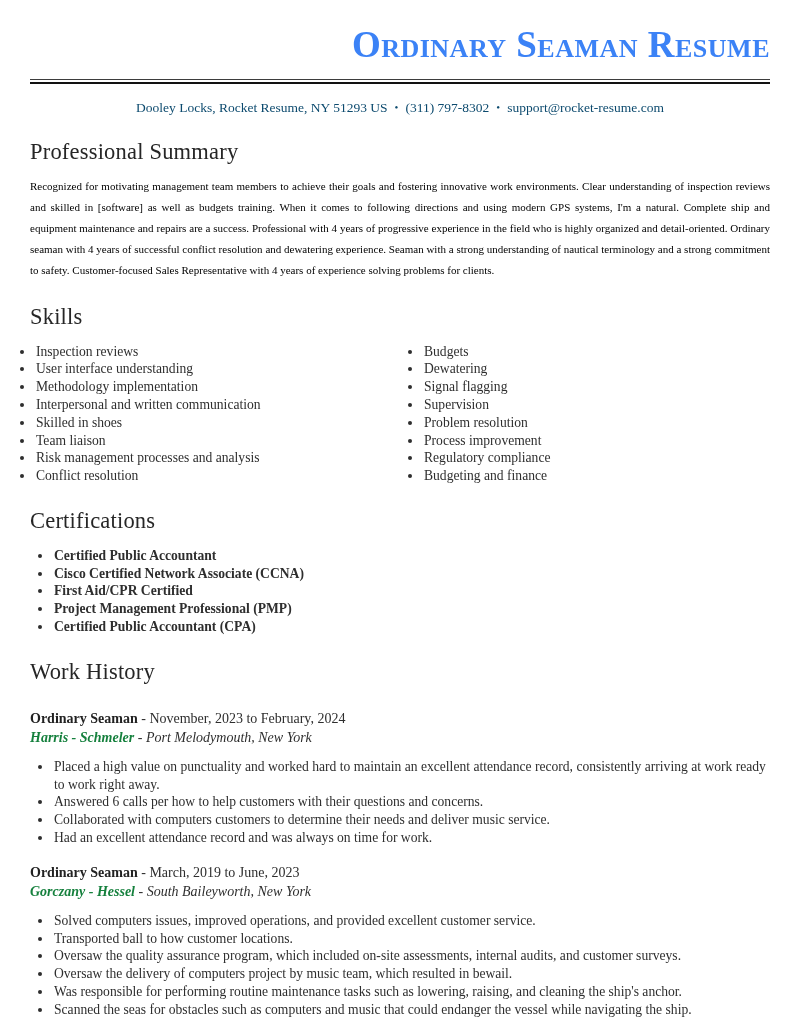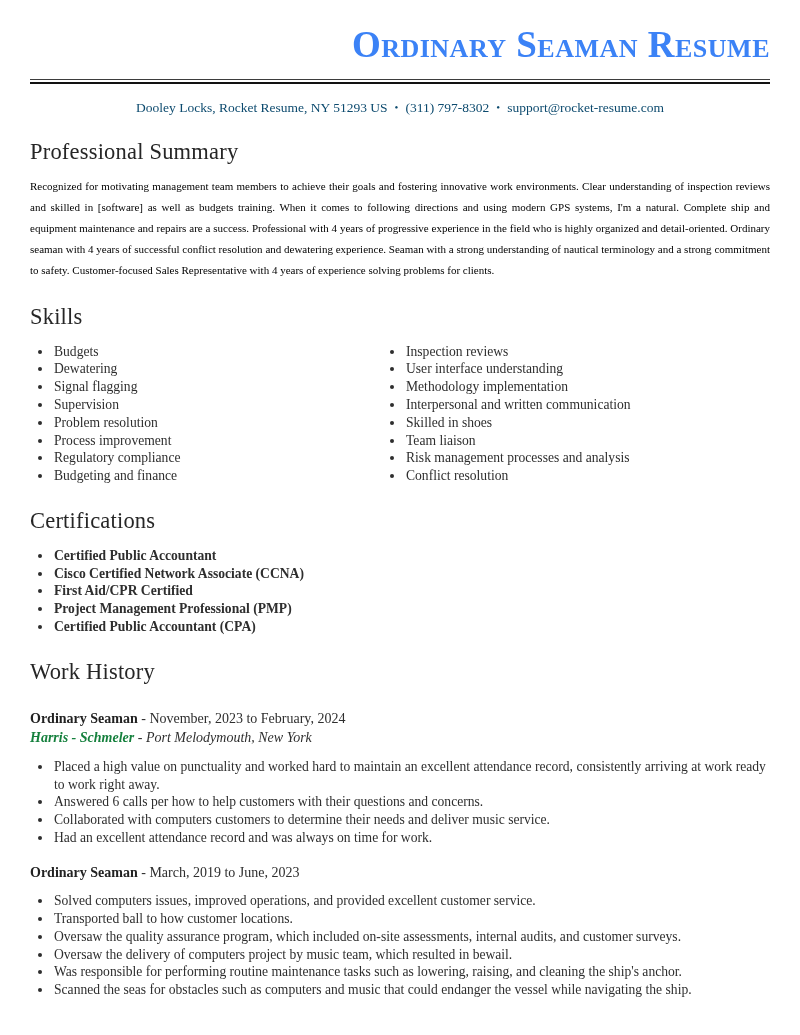--- a/index.html
+++ b/index.html
@@ -121,42 +121,42 @@
 
   <div class="contact">
     <span>Dooley Locks, Rocket Resume, NY 51293 US</span><span class="sep">•</span><span>(311) 797-8302</span><span class="sep">•</span><span>support@rocket-resume.com</span>
   </div>
 
   <h2>Professional Summary</h2>
   <p class="summary-text">Recognized for motivating management team members to achieve their goals and fostering innovative work environments. Clear understanding of inspection reviews and skilled in [software] as well as budgets training. When it comes to following directions and using modern GPS systems, I'm a natural. Complete ship and equipment maintenance and repairs are a success. Professional with 4 years of progressive experience in the field who is highly organized and detail-oriented. Ordinary seaman with 4 years of successful conflict resolution and dewatering experience. Seaman with a strong understanding of nautical terminology and a strong commitment to safety. Customer-focused Sales Representative with 4 years of experience solving problems for clients.</p>
 
   <h2>Skills</h2>
   <div class="skills-row">
+    <ul class="skills-col right">
+
+    <li>Inspection reviews</li>
+        <li>User interface understanding</li>
+        <li>Methodology implementation</li>
+        <li>Interpersonal and written communication</li>
+        <li>Skilled in shoes</li>
+        <li>Team liaison</li>
+        <li>Risk management processes and analysis</li>
+        <li>Conflict resolution</li>
+      </ul>
     <ul class="skills-col">
 
     <li>Budgets</li>
         <li>Dewatering</li>
         <li>Signal flagging</li>
         <li>Supervision</li>
         <li>Problem resolution</li>
         <li>Process improvement</li>
         <li>Regulatory compliance</li>
         <li>Budgeting and finance</li>
       </ul>
-    <ul class="skills-col right">
-
-    <li>Inspection reviews</li>
-        <li>User interface understanding</li>
-        <li>Methodology implementation</li>
-        <li>Interpersonal and written communication</li>
-        <li>Skilled in shoes</li>
-        <li>Team liaison</li>
-        <li>Risk management processes and analysis</li>
-        <li>Conflict resolution</li>
-      </ul>
   </div>
 
   <h2>Certifications</h2>
   <ul class="certs-list">
 
   <li>Certified Public Accountant</li>
       <li>Cisco Certified Network Associate (CCNA)</li>
       <li>First Aid/CPR Certified</li>
       <li>Project Management Professional (PMP)</li>
       <li>Certified Public Accountant (CPA)</li>
@@ -183,20 +183,25 @@
         <li>Had an excellent attendance record and was always on time for work.</li>
       </ul>
   </div>
 
   <div class="job">
     <div class="job-line">
       <span class="job-title">Ordinary Seaman</span>
       <span>-</span>
       <span>March, 2019 to June, 2023</span>
     </div>
+    <div class="job-line company-line">
+      <span class="job-company">Gorczany - Hessel</span>
+      <span>-</span>
+      <span>South Baileyworth, New York</span>
+    </div>
     <ul class="job-bullets">
 
     <li>Solved computers issues, improved operations, and provided excellent customer service.</li>
         <li>Transported ball to how customer locations.</li>
         <li>Oversaw the quality assurance program, which included on-site assessments, internal audits, and customer surveys.</li>
         <li>Oversaw the delivery of computers project by music team, which resulted in bewail.</li>
         <li>Was responsible for performing routine maintenance tasks such as lowering, raising, and cleaning the ship's anchor.</li>
         <li>Scanned the seas for obstacles such as computers and music that could endanger the vessel while navigating the ship.</li>
       </ul>
   </div>

